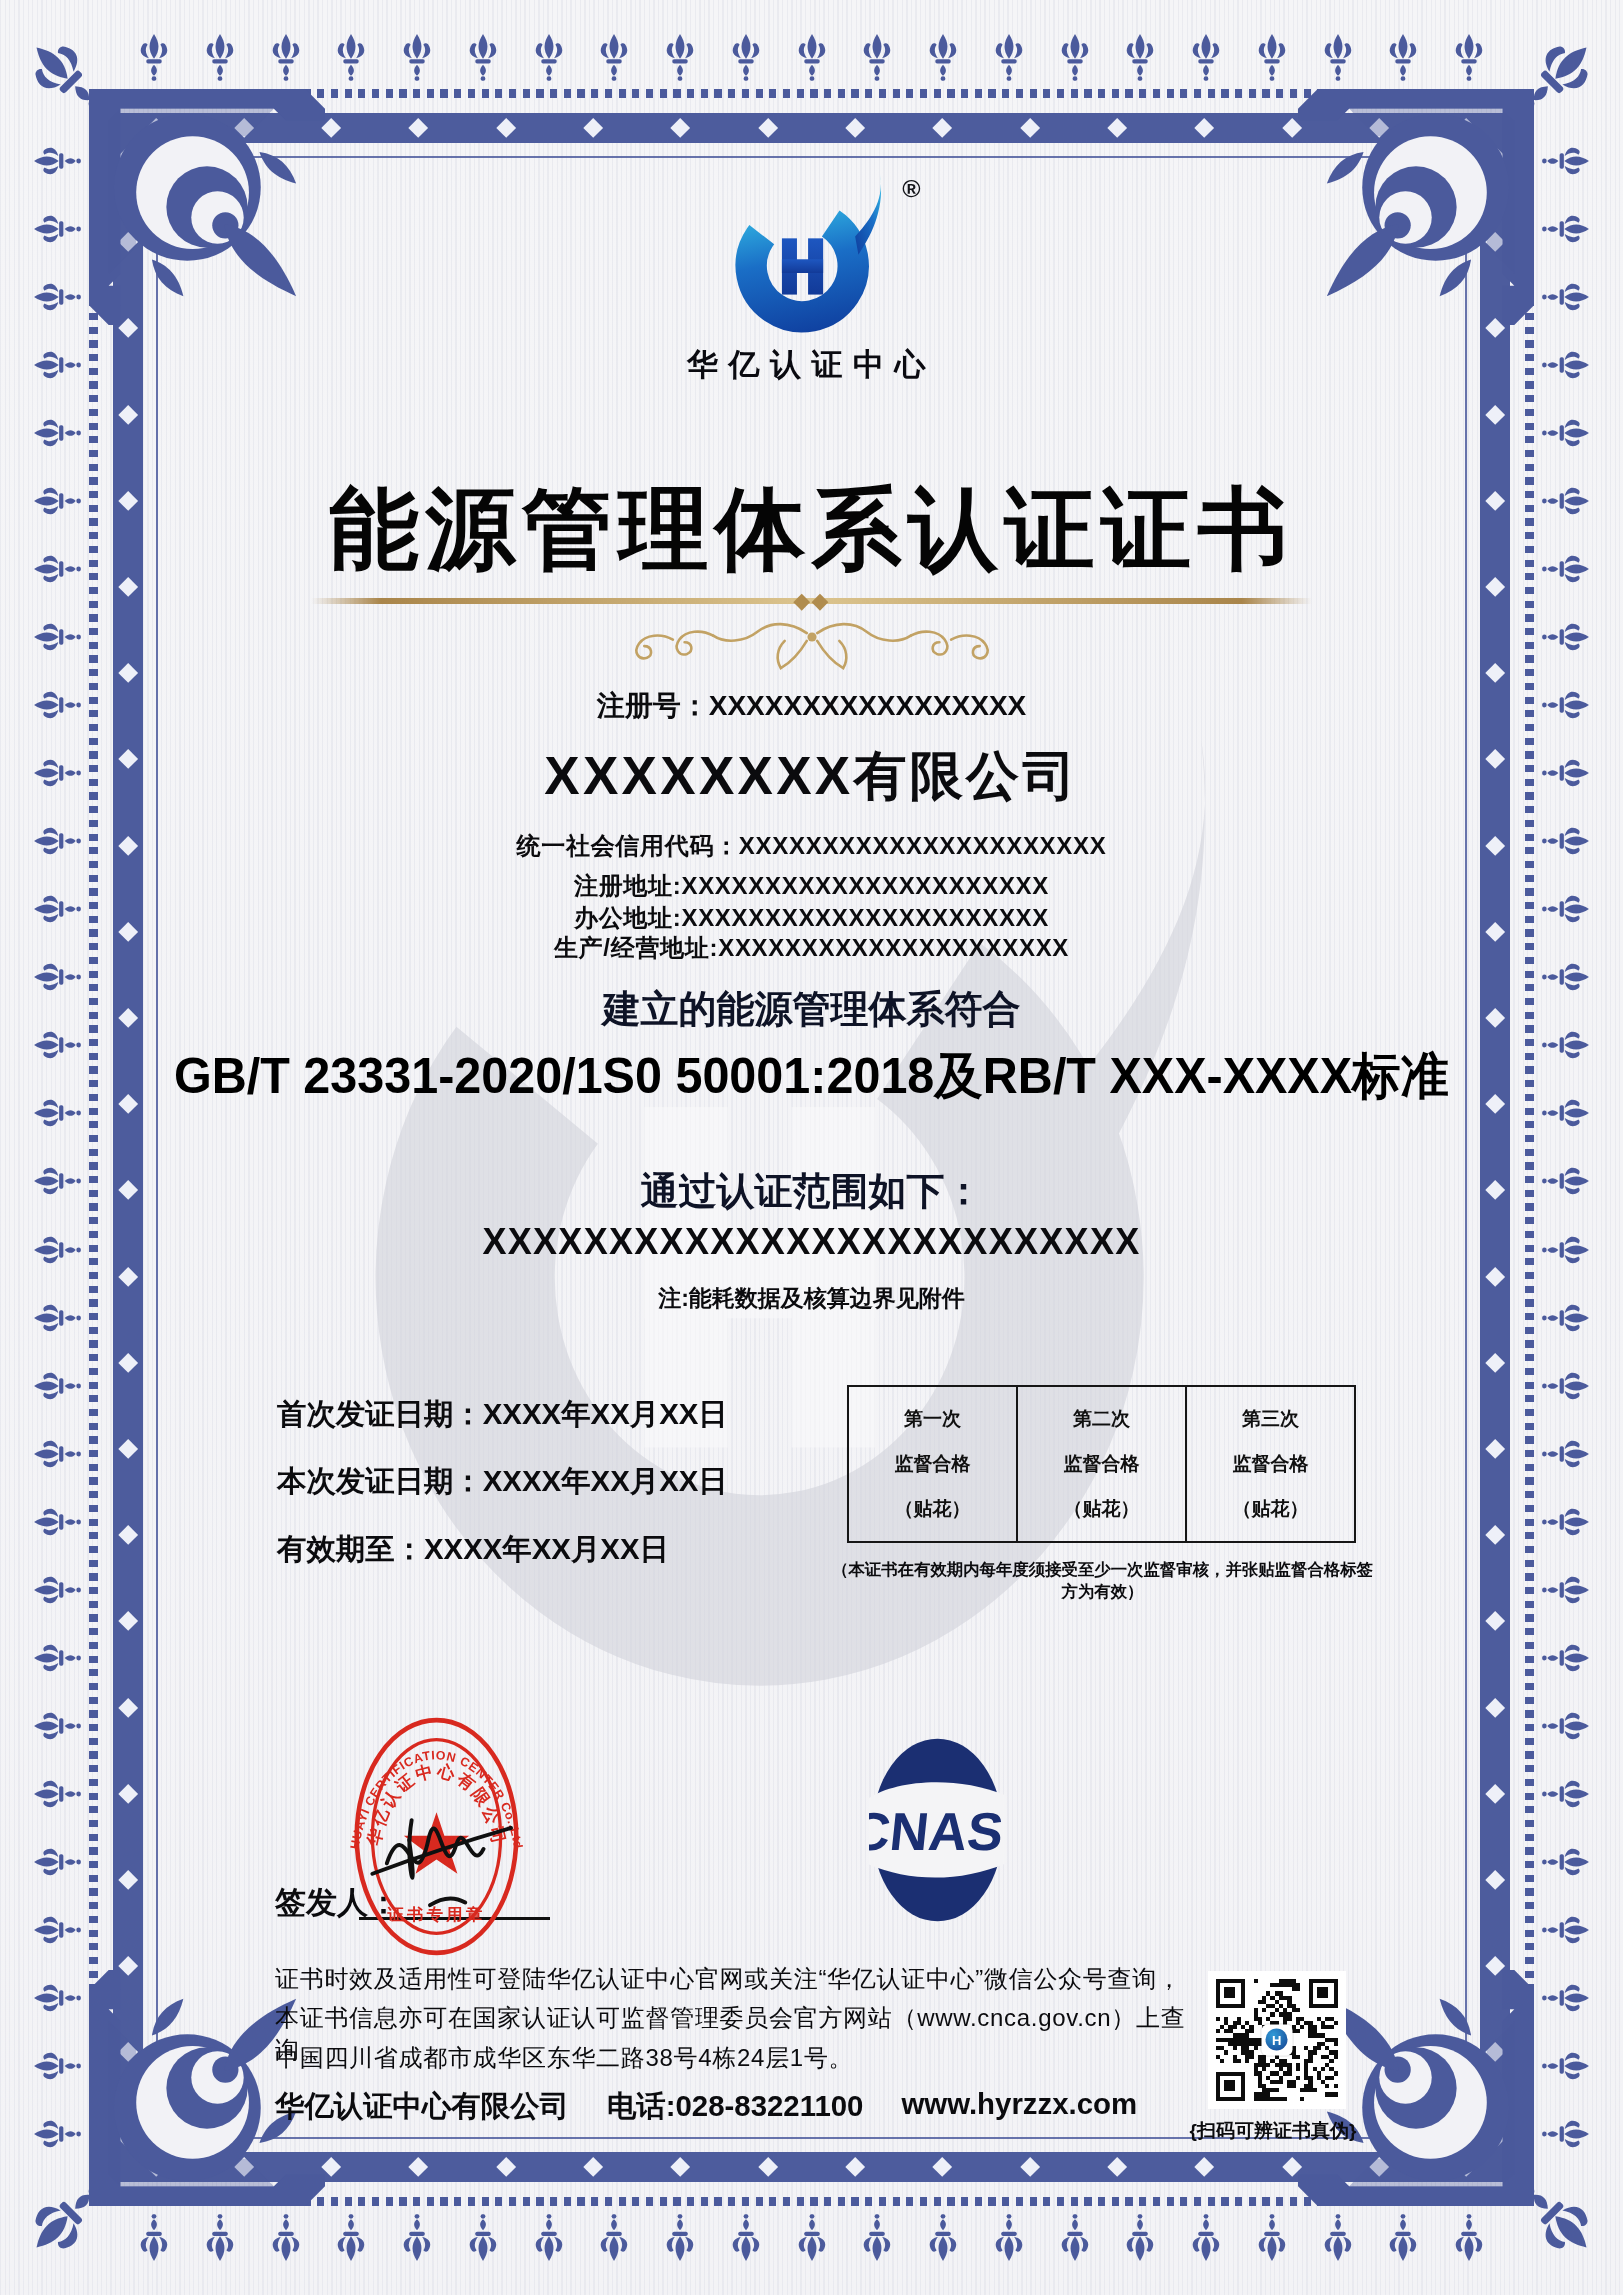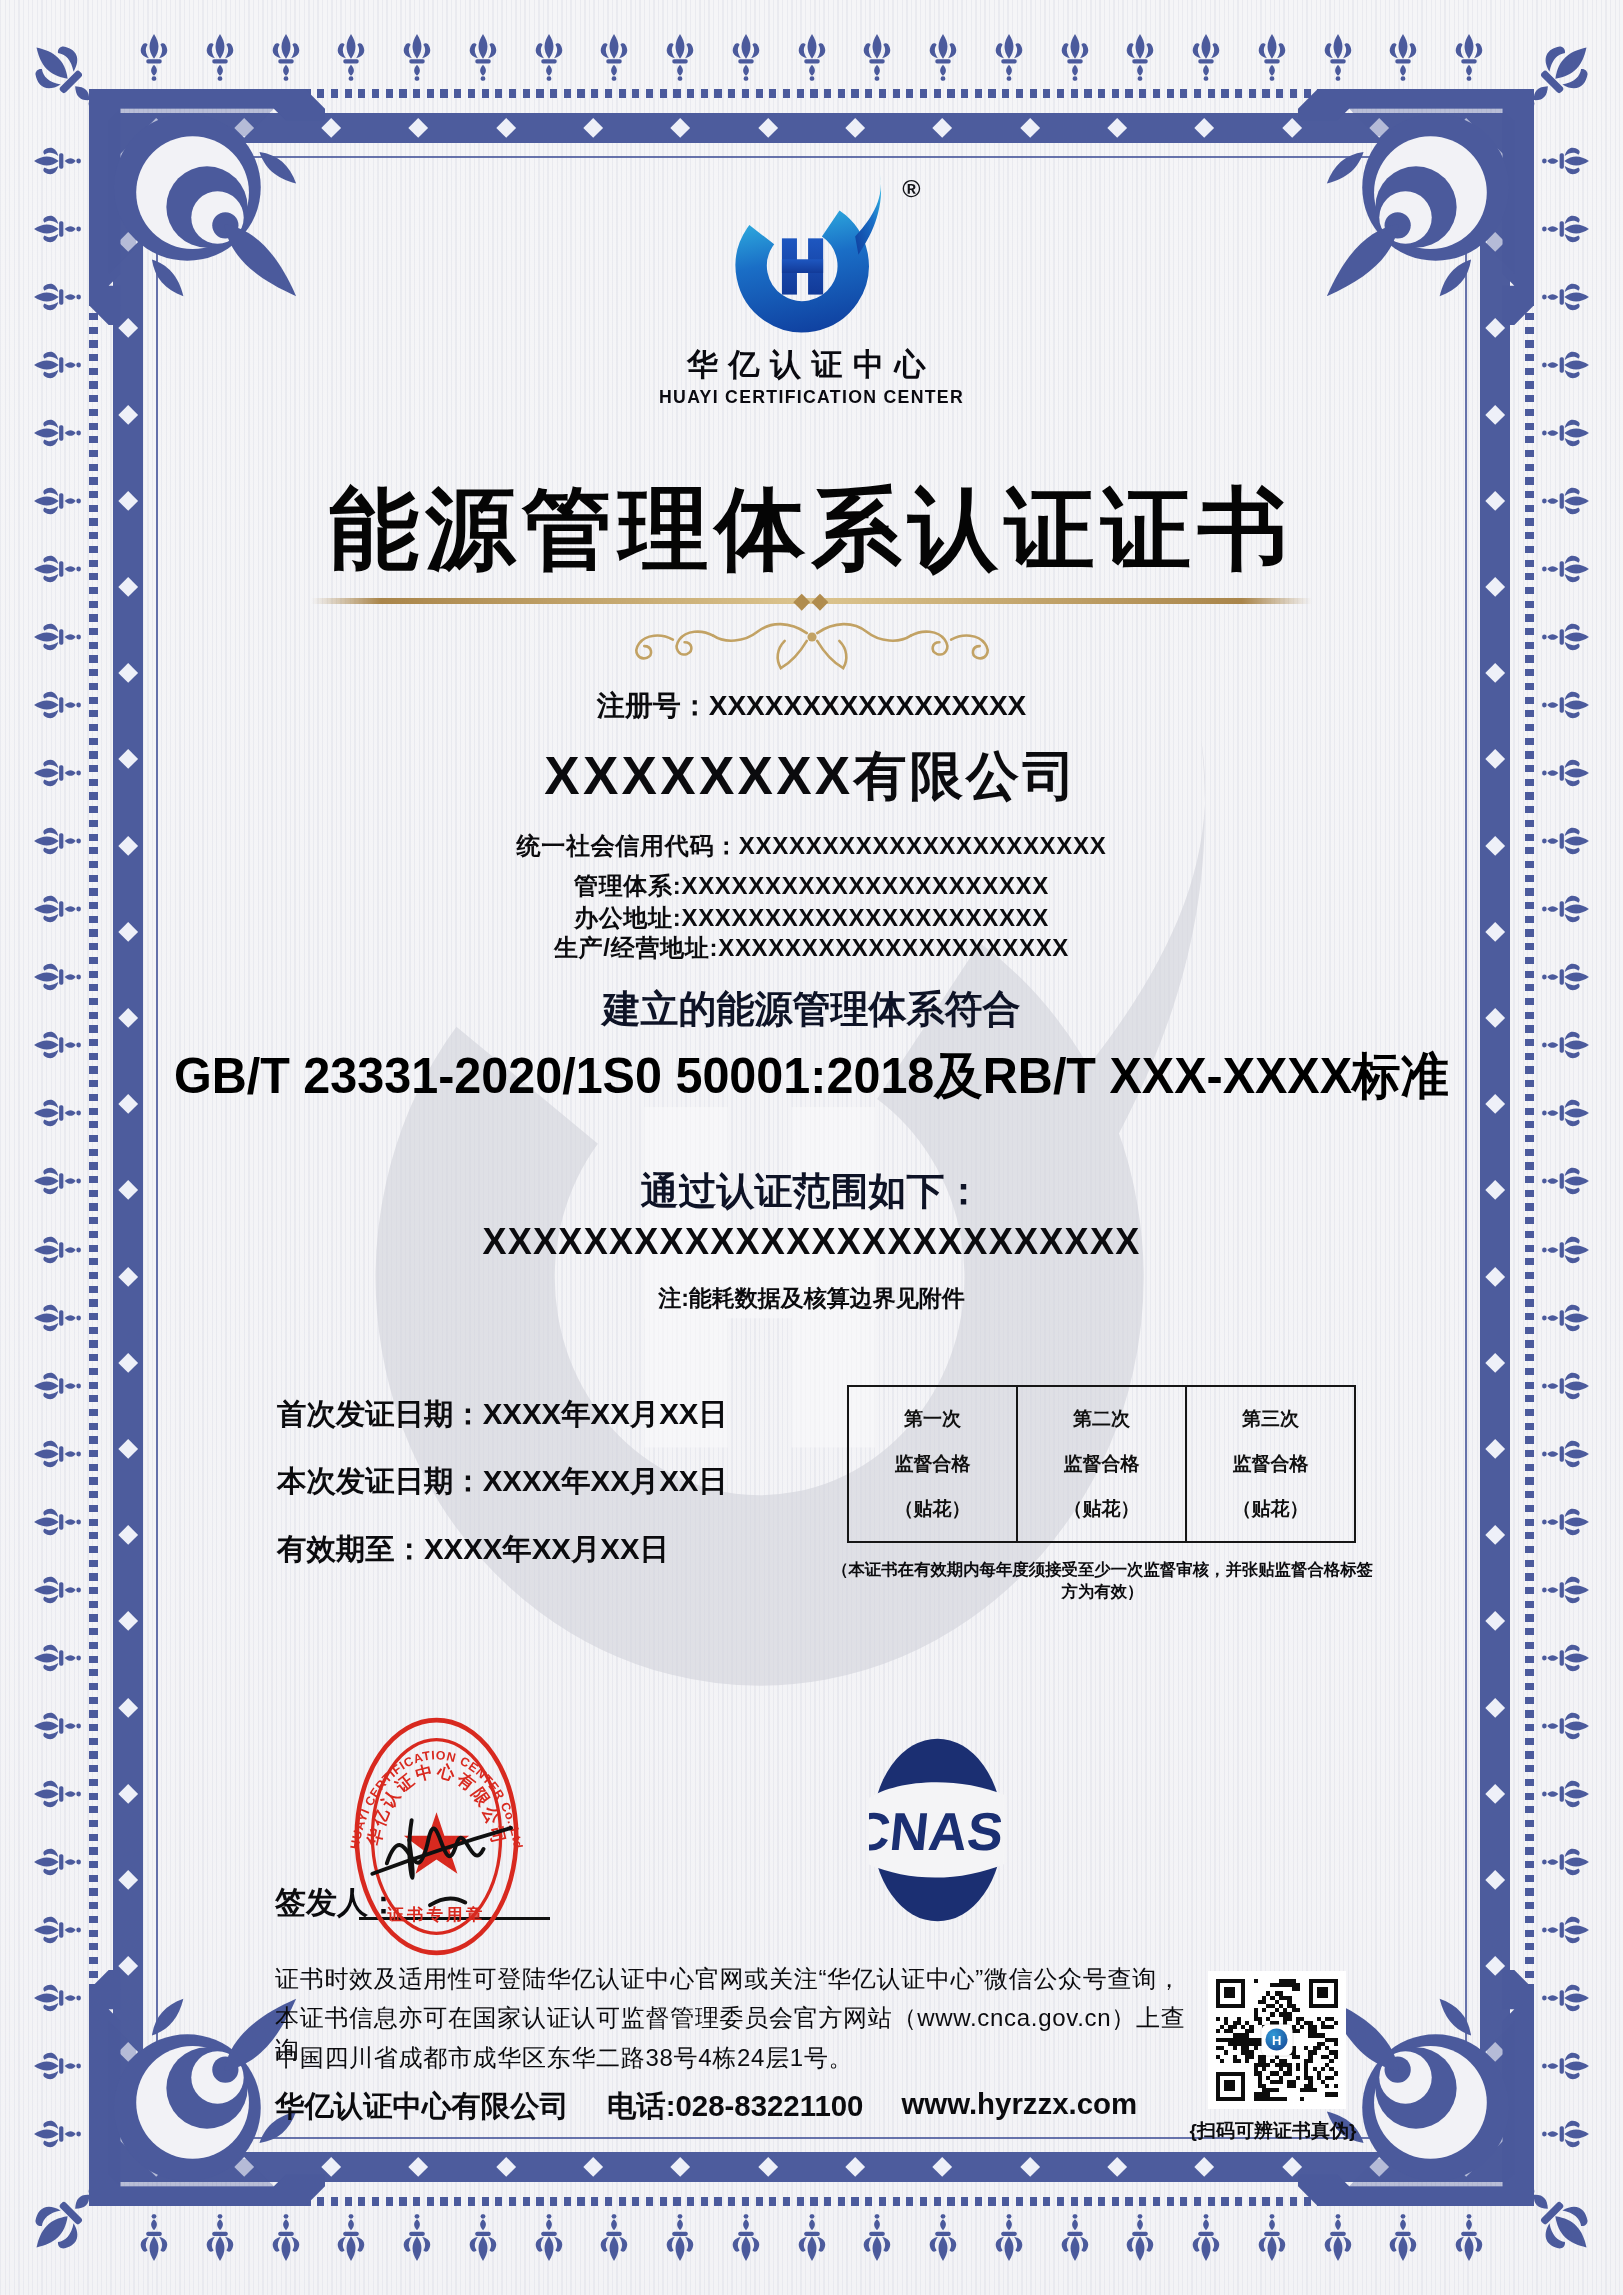--- a/index.html
+++ b/index.html
@@ -591,21 +591,20 @@
       <path d="M266,100 C296,68 310,38 304,6 C311,54 295,92 271,128 Z" fill="url(#lg1)"></path>
       <g fill="url(#lg2)">
         <rect x="154" y="103" width="23" height="86"></rect>
         <rect x="194" y="103" width="23" height="86"></rect>
         <rect x="154" y="135" width="63" height="21"></rect>
       </g>
       <text x="338" y="40" font-size="38" font-weight="700" fill="#14151a">®</text>
     </svg>
   </div>
   <div class="ct brand-cn">华亿认证中心</div>
-  <div class="ct brand-en">HUAYI CERTIFICATION CENTER</div>
 
   <div class="ct cert-title">能源管理体系认证证书</div>
   <div class="gold-line"></div>
   <div class="gold-knot">◆◆</div>
   <div class="ct flourish">
     <svg width="432" height="65" viewBox="0 0 660 100">
       <defs>
         <g id="halfFl" fill="none" stroke="#c2a264" stroke-width="4" stroke-linecap="round">
           <path d="M322,34 C296,16 266,16 246,32 C226,48 196,50 178,38"></path>
           <path d="M178,38 C160,28 136,30 126,44 C116,58 126,70 138,66 C148,62 146,48 134,48"></path>
@@ -621,21 +620,21 @@
 
   <div class="ct reg-line">
     <span>注册号：</span><span>XXXXXXXXXXXXXXXXX</span>
   </div>
   <div class="ct company-name">XXXXXXXX有限公司</div>
 
   <div class="ct field field-credit">
     <span>统一社会信用代码：</span><span>XXXXXXXXXXXXXXXXXXXXXX</span>
   </div>
   <div class="ct field field-a1">
-    <span>管理体系:</span><span>XXXXXXXXXXXXXXXXXXXXXX</span>
+    <span>注册地址:</span><span>XXXXXXXXXXXXXXXXXXXXXX</span>
   </div>
   <div class="ct field field-a2">
     <span>办公地址:</span><span>XXXXXXXXXXXXXXXXXXXXXX</span>
   </div>
   <div class="ct field field-a3">
     <span>生产/经营地址:</span><span>XXXXXXXXXXXXXXXXXXXXX</span>
   </div>
 
   <div class="ct conf-head">建立的能源管理体系符合</div>
   <div class="ct std-line">GB/T 23331-2020/1S0 50001:2018及RB/T XXX-XXXX标准</div>

